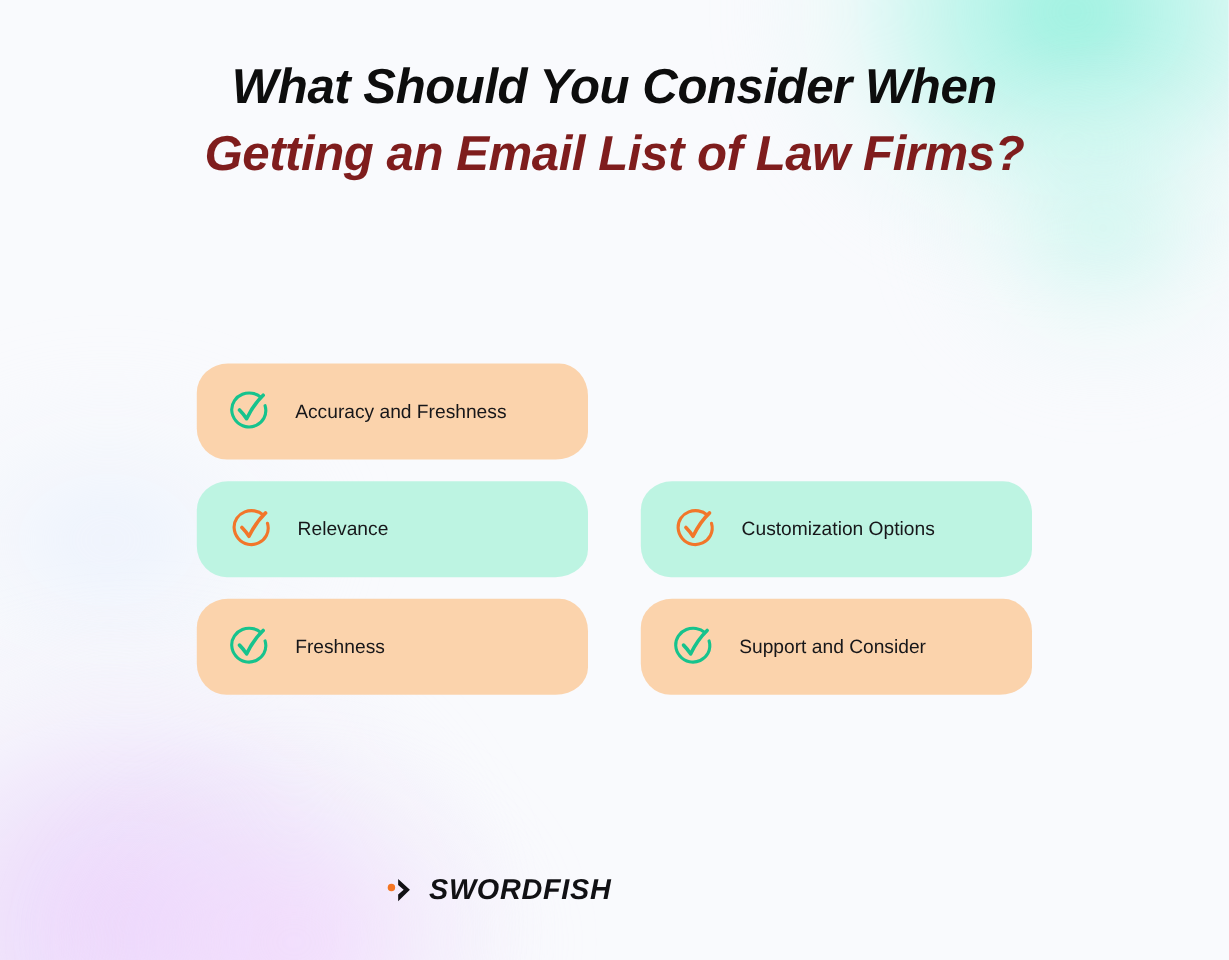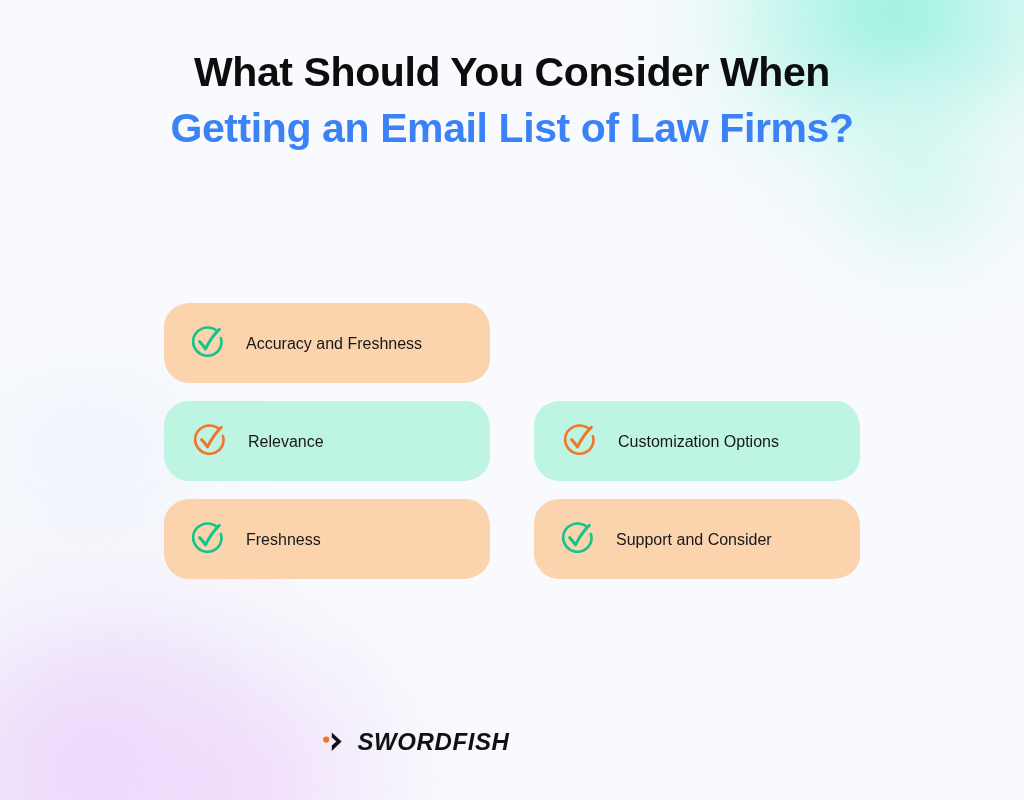--- a/index.html
+++ b/index.html
@@ -78,23 +78,24 @@
     text-align: center;
     z-index: 4;
   }
   .heading-line {
     display: block;
     font-family: "Liberation Sans", sans-serif;
     font-weight: bold;
     font-size: 41px;
     line-height: 56px;
     letter-spacing: -0.4px;
+    font-style: italic;
   }
   .heading-line-1 { color: #0d0d0d; }
-  .heading-line-2 { color: #3b82f6; }
+  .heading-line-2 { color: #7f1d1d; }
 
   
   .cards {
     position: absolute;
     left: 164px;
     top: 303px;
     width: 696px;
     z-index: 4;
   }
   .card-row {

